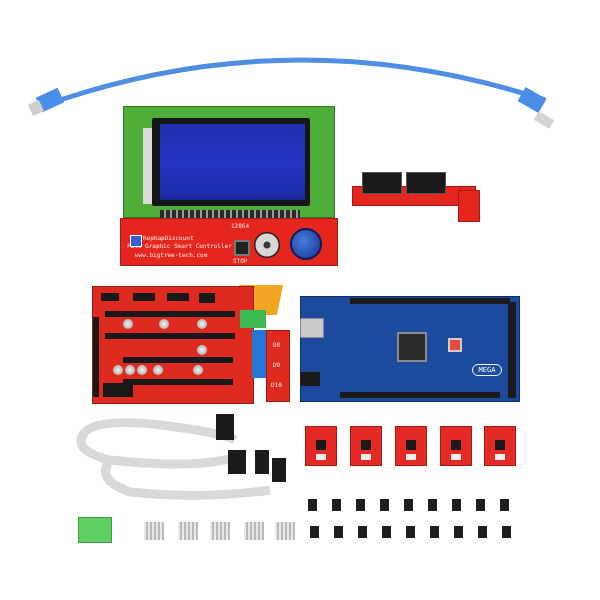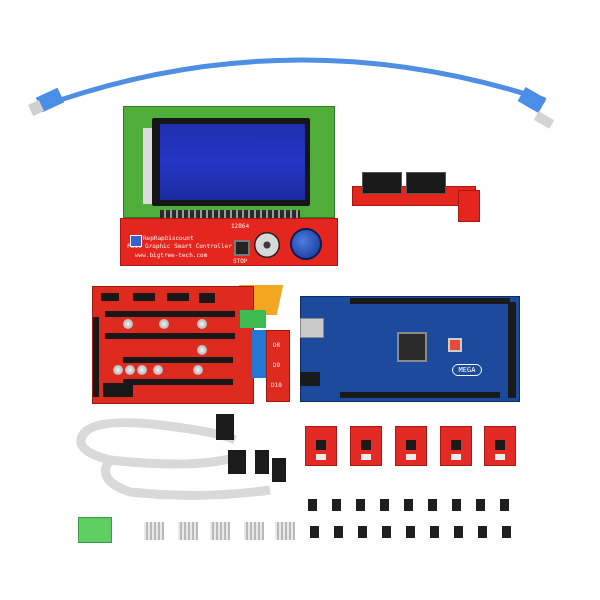--- a/index.html
+++ b/index.html
@@ -25,21 +25,21 @@
   .ramps{left:92px;top:286px;width:160px;height:116px;background:#df2a20;border:1px solid #9e1914;}
   .hdr{background:#181818;}
   .cap{width:10px;height:10px;border-radius:50%;background:radial-gradient(circle,#f3f3f3,#9a9a9a);}
   .blue-term{left:252px;top:330px;width:14px;height:48px;background:#2577d6;}
   .green-term-r{left:240px;top:310px;width:26px;height:18px;background:#3dbb52;}
   .fuse{left:236px;top:285px;width:44px;height:30px;background:#f2a722;transform:skewX(-12deg);}
   .ramps-right{left:266px;top:330px;width:22px;height:70px;background:#df2a20;border:1px solid #9e1914;}
   
   .mega{left:300px;top:296px;width:218px;height:104px;background:#1c4b9e;border:1px solid #0e2c66;}
   .mcu{left:397px;top:332px;width:26px;height:26px;background:#2b2b2b;border:2px solid #8a8a8a;}
-  .mega-label{left:452px;top:364px;width:28px;height:10px;border:1.5px solid #fff;border-radius:6px;color:#fff;font-size:7px;line-height:10px;text-align:center;}
+  .mega-label{left:472px;top:364px;width:28px;height:10px;border:1.5px solid #fff;border-radius:6px;color:#fff;font-size:7px;line-height:10px;text-align:center;}
   .usb-b{left:300px;top:318px;width:22px;height:18px;background:#c9c9c9;border:1px solid #888;}
   .dc-jack{left:300px;top:372px;width:20px;height:14px;background:#1a1a1a;}
   .mega-hdr-top{left:350px;top:298px;width:160px;height:6px;background:#1a1a1a;}
   .mega-hdr-right{left:508px;top:302px;width:8px;height:96px;background:#1a1a1a;}
   .mega-hdr-bot{left:340px;top:392px;width:160px;height:6px;background:#1a1a1a;}
   
   .driver{top:426px;width:30px;height:38px;background:#e32a24;border:1px solid #a61a14;}
   .driver .chip{position:absolute;left:10px;top:13px;width:10px;height:10px;background:#1a1a1a;}
   .driver .res{position:absolute;left:10px;top:27px;width:10px;height:6px;background:#eee;}
   .idc-small{background:#1b1b1b;}

